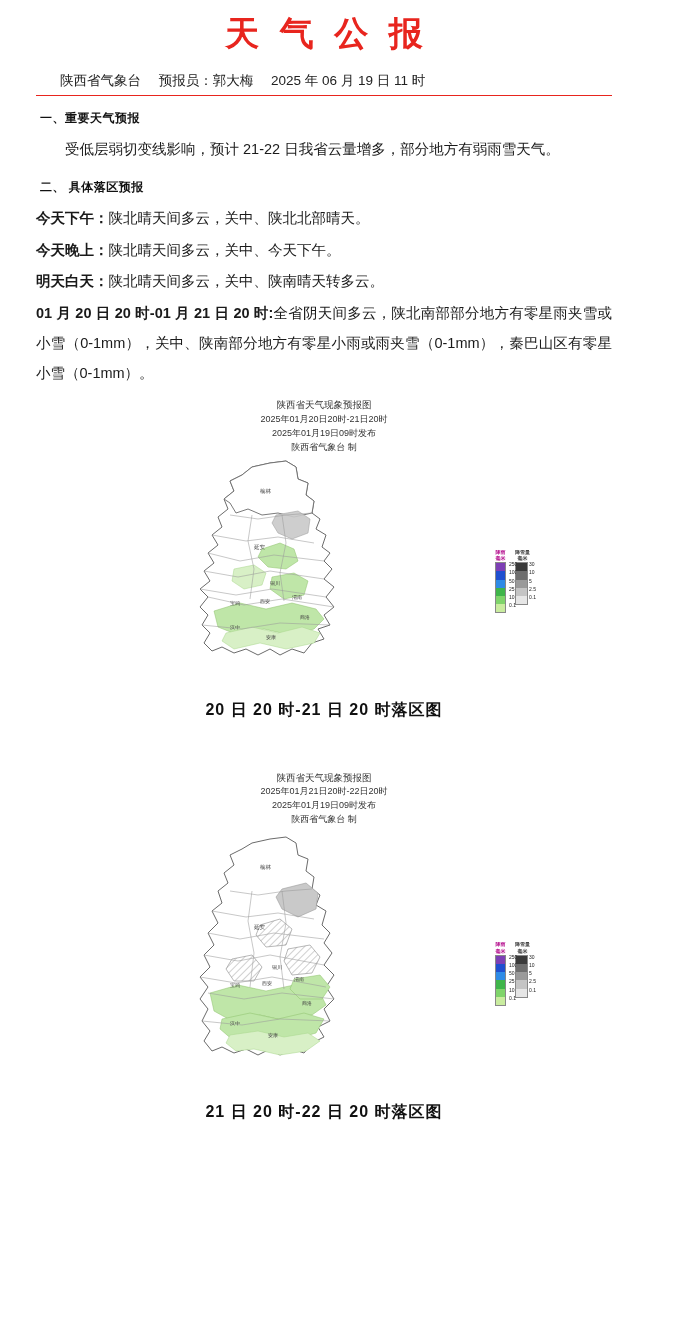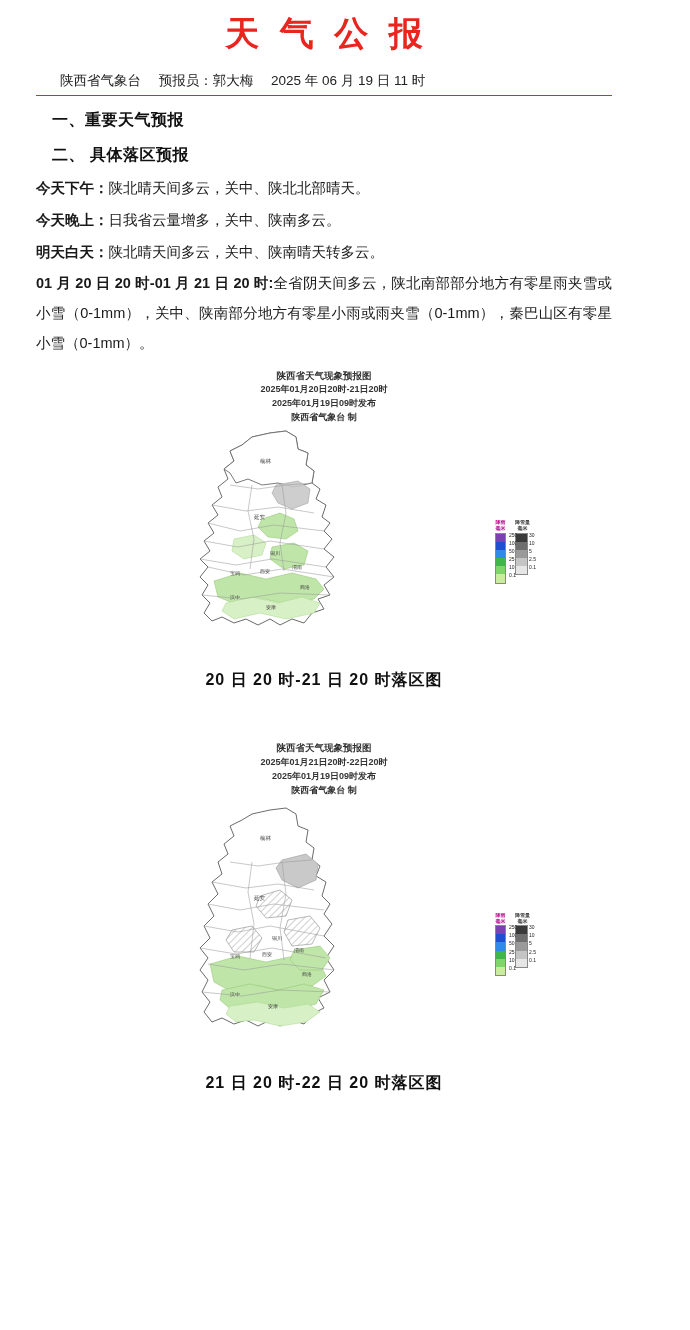--- a/index.html
+++ b/index.html
@@ -47,23 +47,23 @@
     padding-left: 24px;
     white-space: nowrap;
   }
   .byline span { margin-right: 14px; }
 
   
   .body {
     padding: 0 36px;
   }
   h2.sec {
-    font-size: 16px;
+    font-size: 12px;
     font-weight: bold;
-    margin: 14px 0 8px 16px;
+    margin: 14px 0 8px 4px;
     color: #111;
     letter-spacing: 0.5px;
   }
   p.para {
     font-size: 14.5px;
     line-height: 2.05;
     margin: 0 0 2px 0;
     text-align: justify;
     color: #1a1a1a;
   }
@@ -72,21 +72,21 @@
 
   
   .figure {
     margin: 10px 0 6px 0;
     text-align: center;
   }
   .fig-head {
     font-size: 9px;
     line-height: 1.55;
     color: #333;
-    font-weight: bold;
+    font-weight: normal;
     margin-bottom: 2px;
   }
   .fig-head .l1 { font-size: 9.5px; }
   .map-area {
     position: relative;
     width: 420px;
     height: 235px;
     margin: 0 auto;
   }
   .map-area.two { height: 265px; }
@@ -159,28 +159,29 @@
     <div class="byline">
       <span>陕西省气象台</span>
       <span>预报员：郭大梅</span>
       <span>2025 年 06 月 19 日 11 时</span>
     </div>
   </div>
 
   <div class="body">
 
     <h2 class="sec">一、重要天气预报</h2>
+    <p class="para indent">受低层弱切变线影响，预计 21-22 日我省云量增多，部分地方有弱雨雪天气。</p>
 
     <h2 class="sec">二、  具体落区预报</h2>
 
     <p class="para">
       <span class="lead">今天下午：</span><span>陕北晴天间多云，关中、陕北北部晴天。</span>
     </p>
     <p class="para">
-      <span class="lead">今天晚上：</span><span>日我省云量增多，关中、陕南多云。</span>
+      <span class="lead">今天晚上：</span><span>陕北晴天间多云，关中、今天下午。</span>
     </p>
     <p class="para">
       <span class="lead">明天白天：</span><span>陕北晴天间多云，关中、陕南晴天转多云。</span>
     </p>
 
     <p class="para">
       <span class="lead">01 月 20 日 20 时-01 月 21 日 20 时:</span><span>全省阴天间多云，陕北南部部分地方有零星雨夹雪或小雪（0-1mm），关中、陕南部分地方有零星小雨或雨夹雪（0-1mm），秦巴山区有零星小雪（0-1mm）。</span>
     </p>
 
     <div class="figure">

